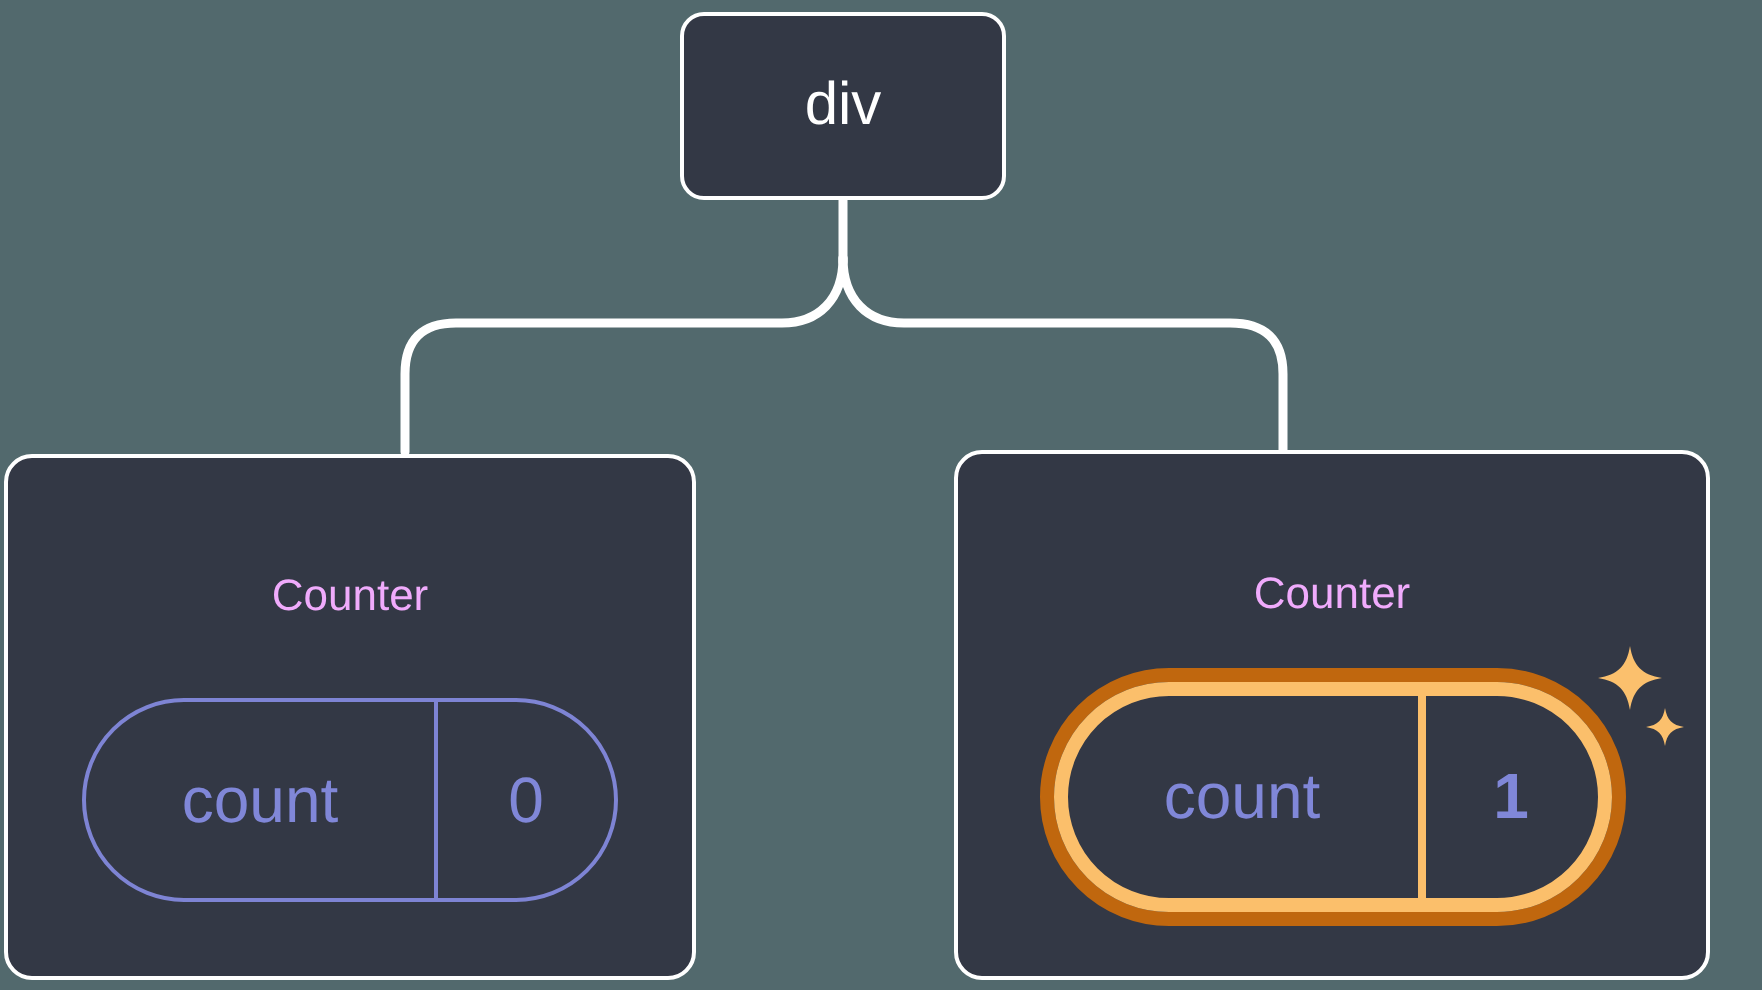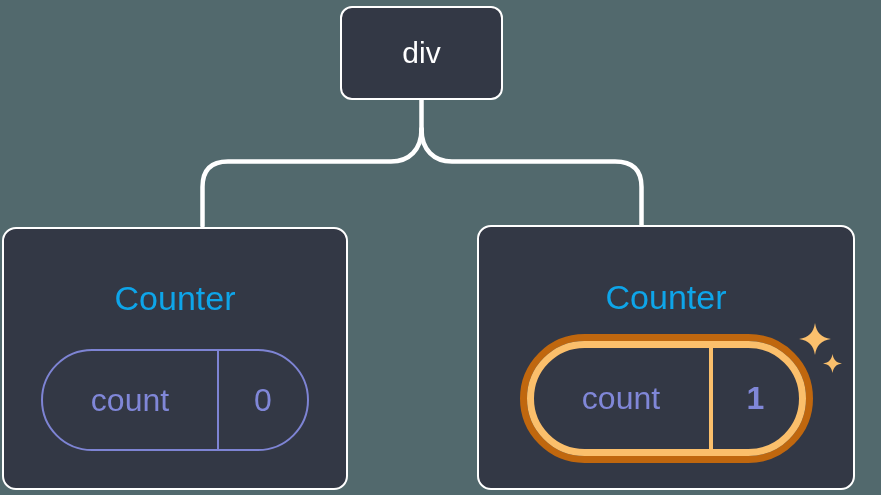--- a/index.html
+++ b/index.html
@@ -37,22 +37,22 @@
     color: #ffffff;
     font-size: 30px;
     font-weight: 500;
   }
 
   .child-card-left  { left: 2px;   top: 227px; width: 346px; height: 263px; }
   .child-card-right { left: 477px; top: 225px; width: 378px; height: 265px; }
 
   .card-title {
     text-align: center;
-    color: #0ea5e9;
-    font-size: 34px;
+    color: #f0abfc;
+    font-size: 22px;
     font-weight: 500;
     line-height: 42px;
   }
   .child-card-left  .card-title { margin-top: 48px; }
   .child-card-right .card-title { margin-top: 49px; }
 
   
   .pill {
     margin: 30px auto 0;
     width: 268px;

